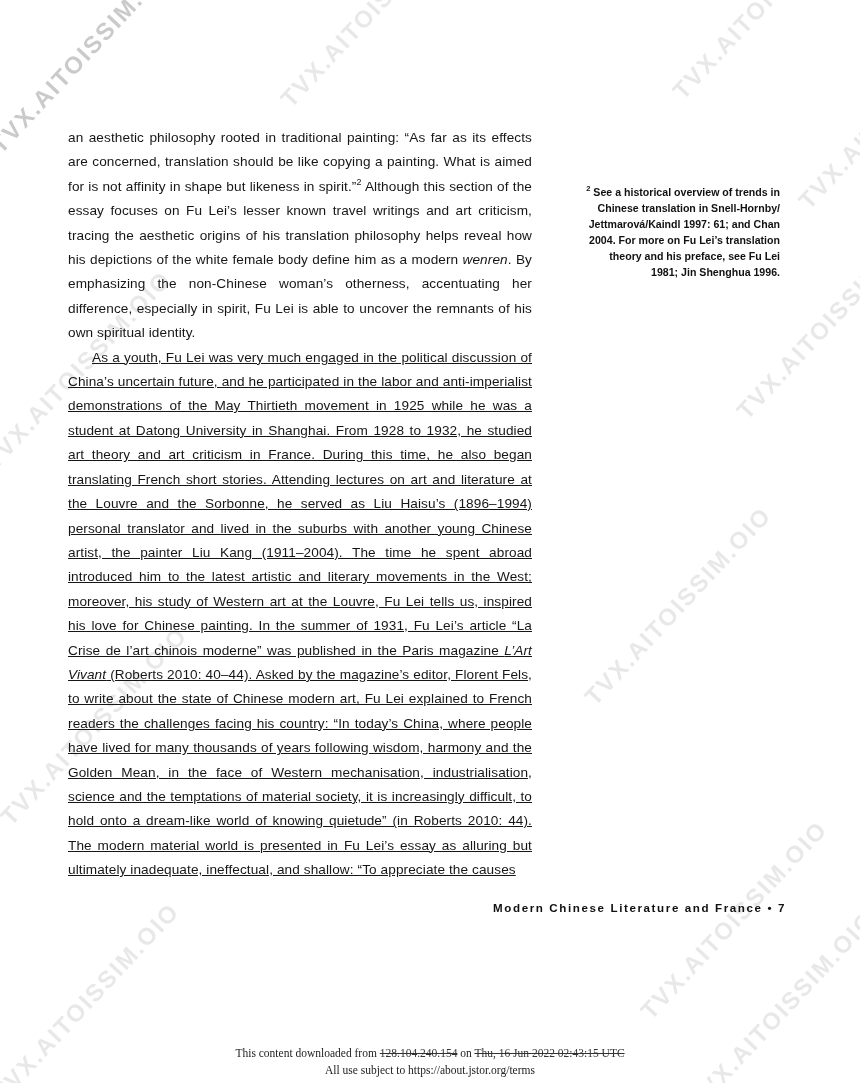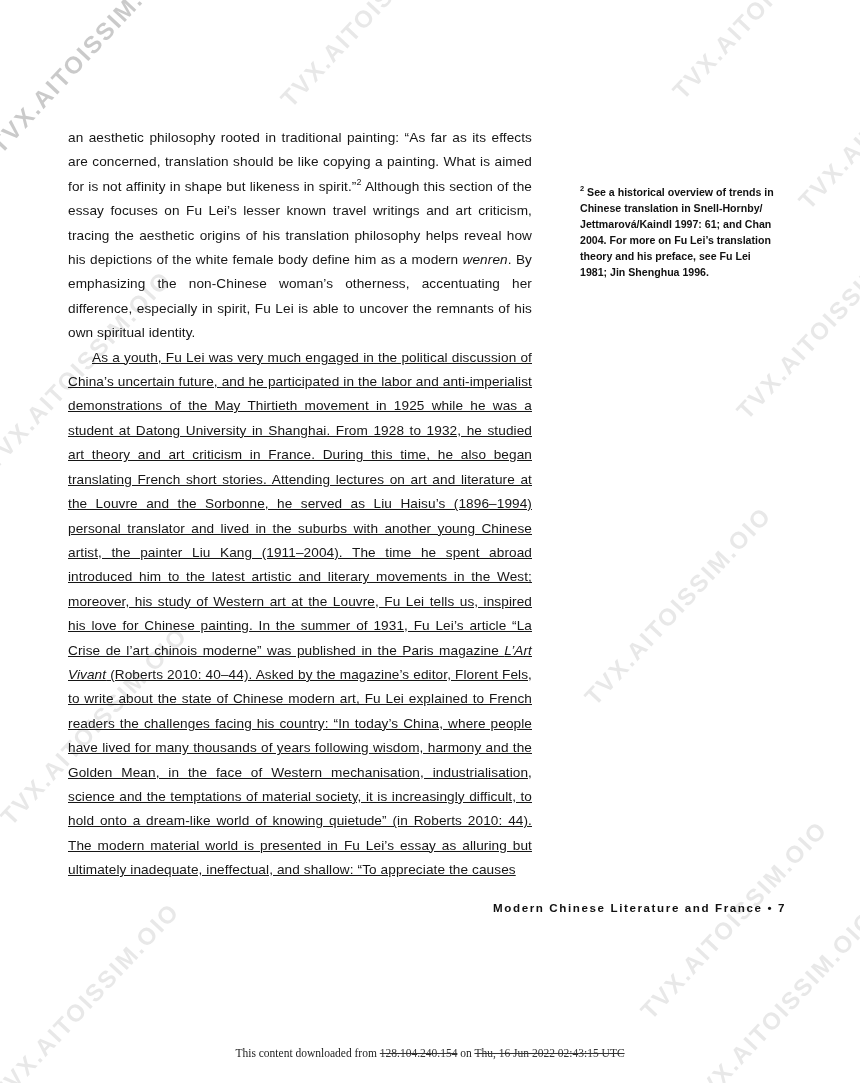--- a/index.html
+++ b/index.html
@@ -44,21 +44,21 @@
 
   .sidenote {
     position: absolute;
     left: 580px;
     top: 184px;
     width: 200px;
     font-size: 10.6px;
     line-height: 16px;
     font-weight: 700;
     color: #111;
-    text-align: left;
+    text-align: right;
   }
   .sidenote sup { font-size: 0.7em; vertical-align: super; line-height: 0; }
 
   .page-footer {
     position: absolute;
     top: 901px;
     right: 74px;
     font-size: 11.6px;
     font-weight: 700;
     letter-spacing: 1.6px;
@@ -111,15 +111,16 @@
     <span>7</span>
   </div>
 
   <div class="provenance">
     <div>
       <span>This content downloaded from</span>
       <span class="redacted">128.104.240.154</span>
       <span>on</span>
       <span class="redacted">Thu, 16 Jun 2022 02:43:15 UTC</span>
     </div>
+    <div>All use subject to https://about.jstor.org/terms</div>
   </div>
 
 </div>
 
 </body></html>

